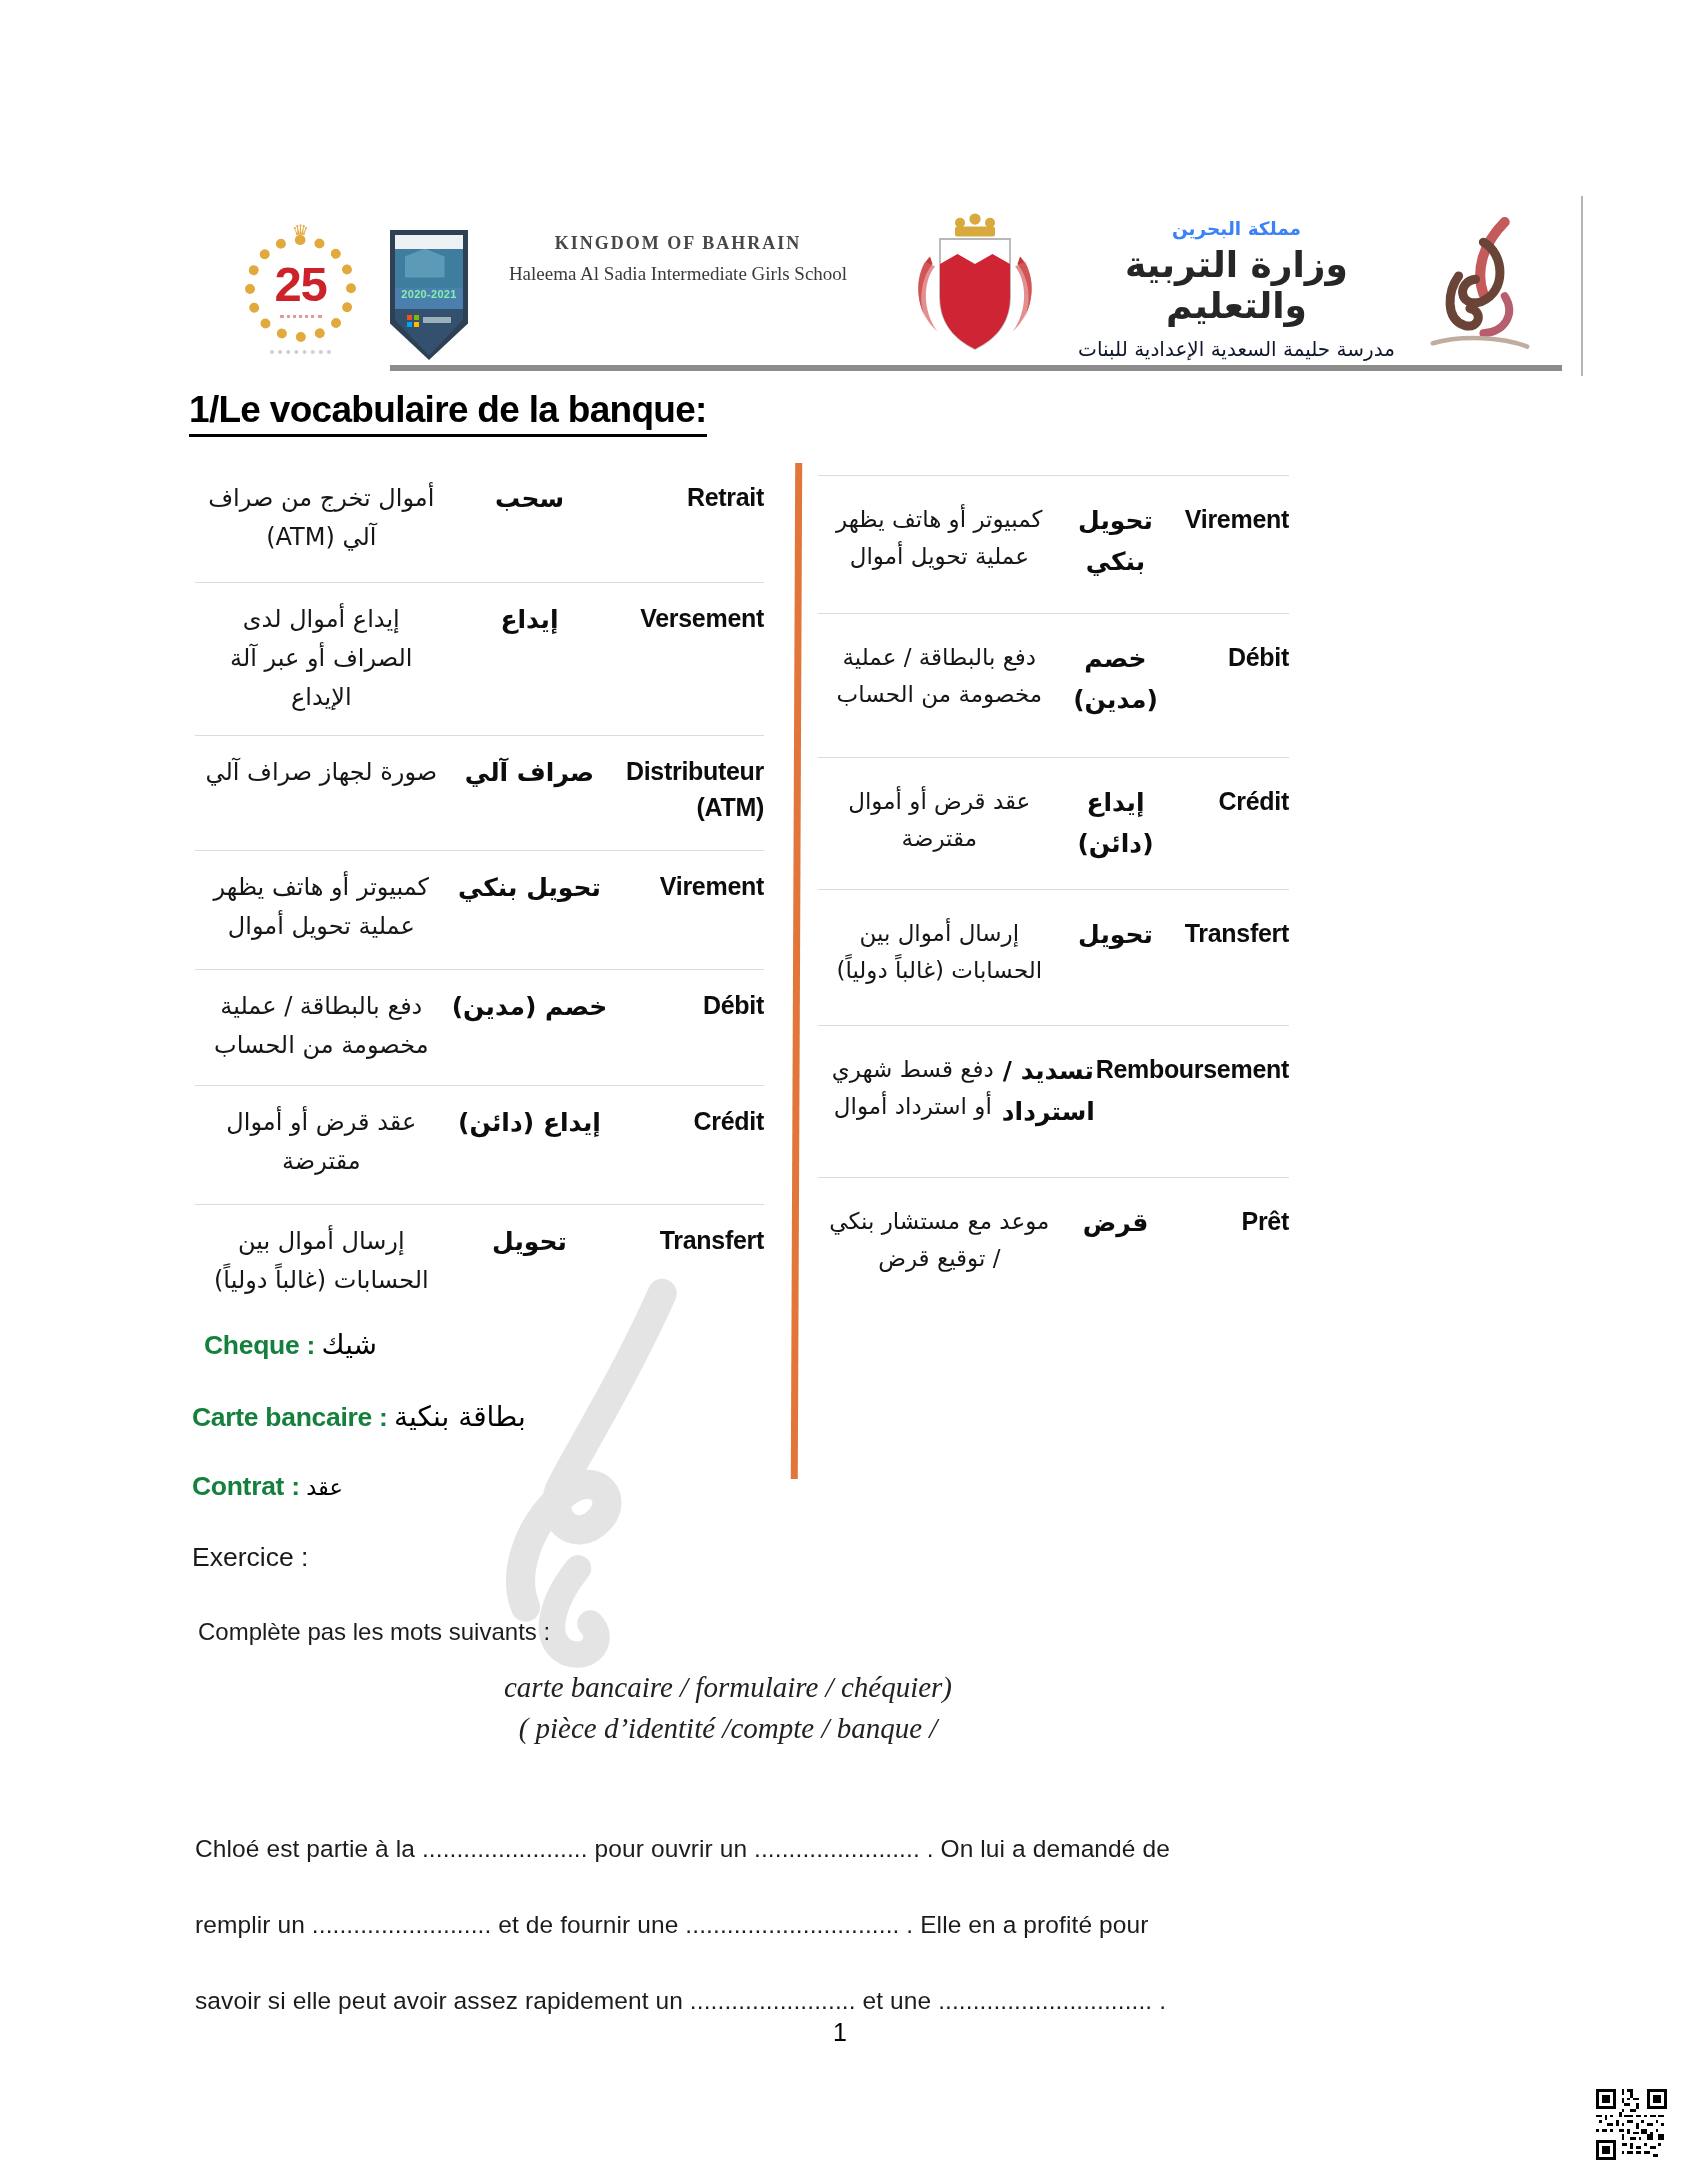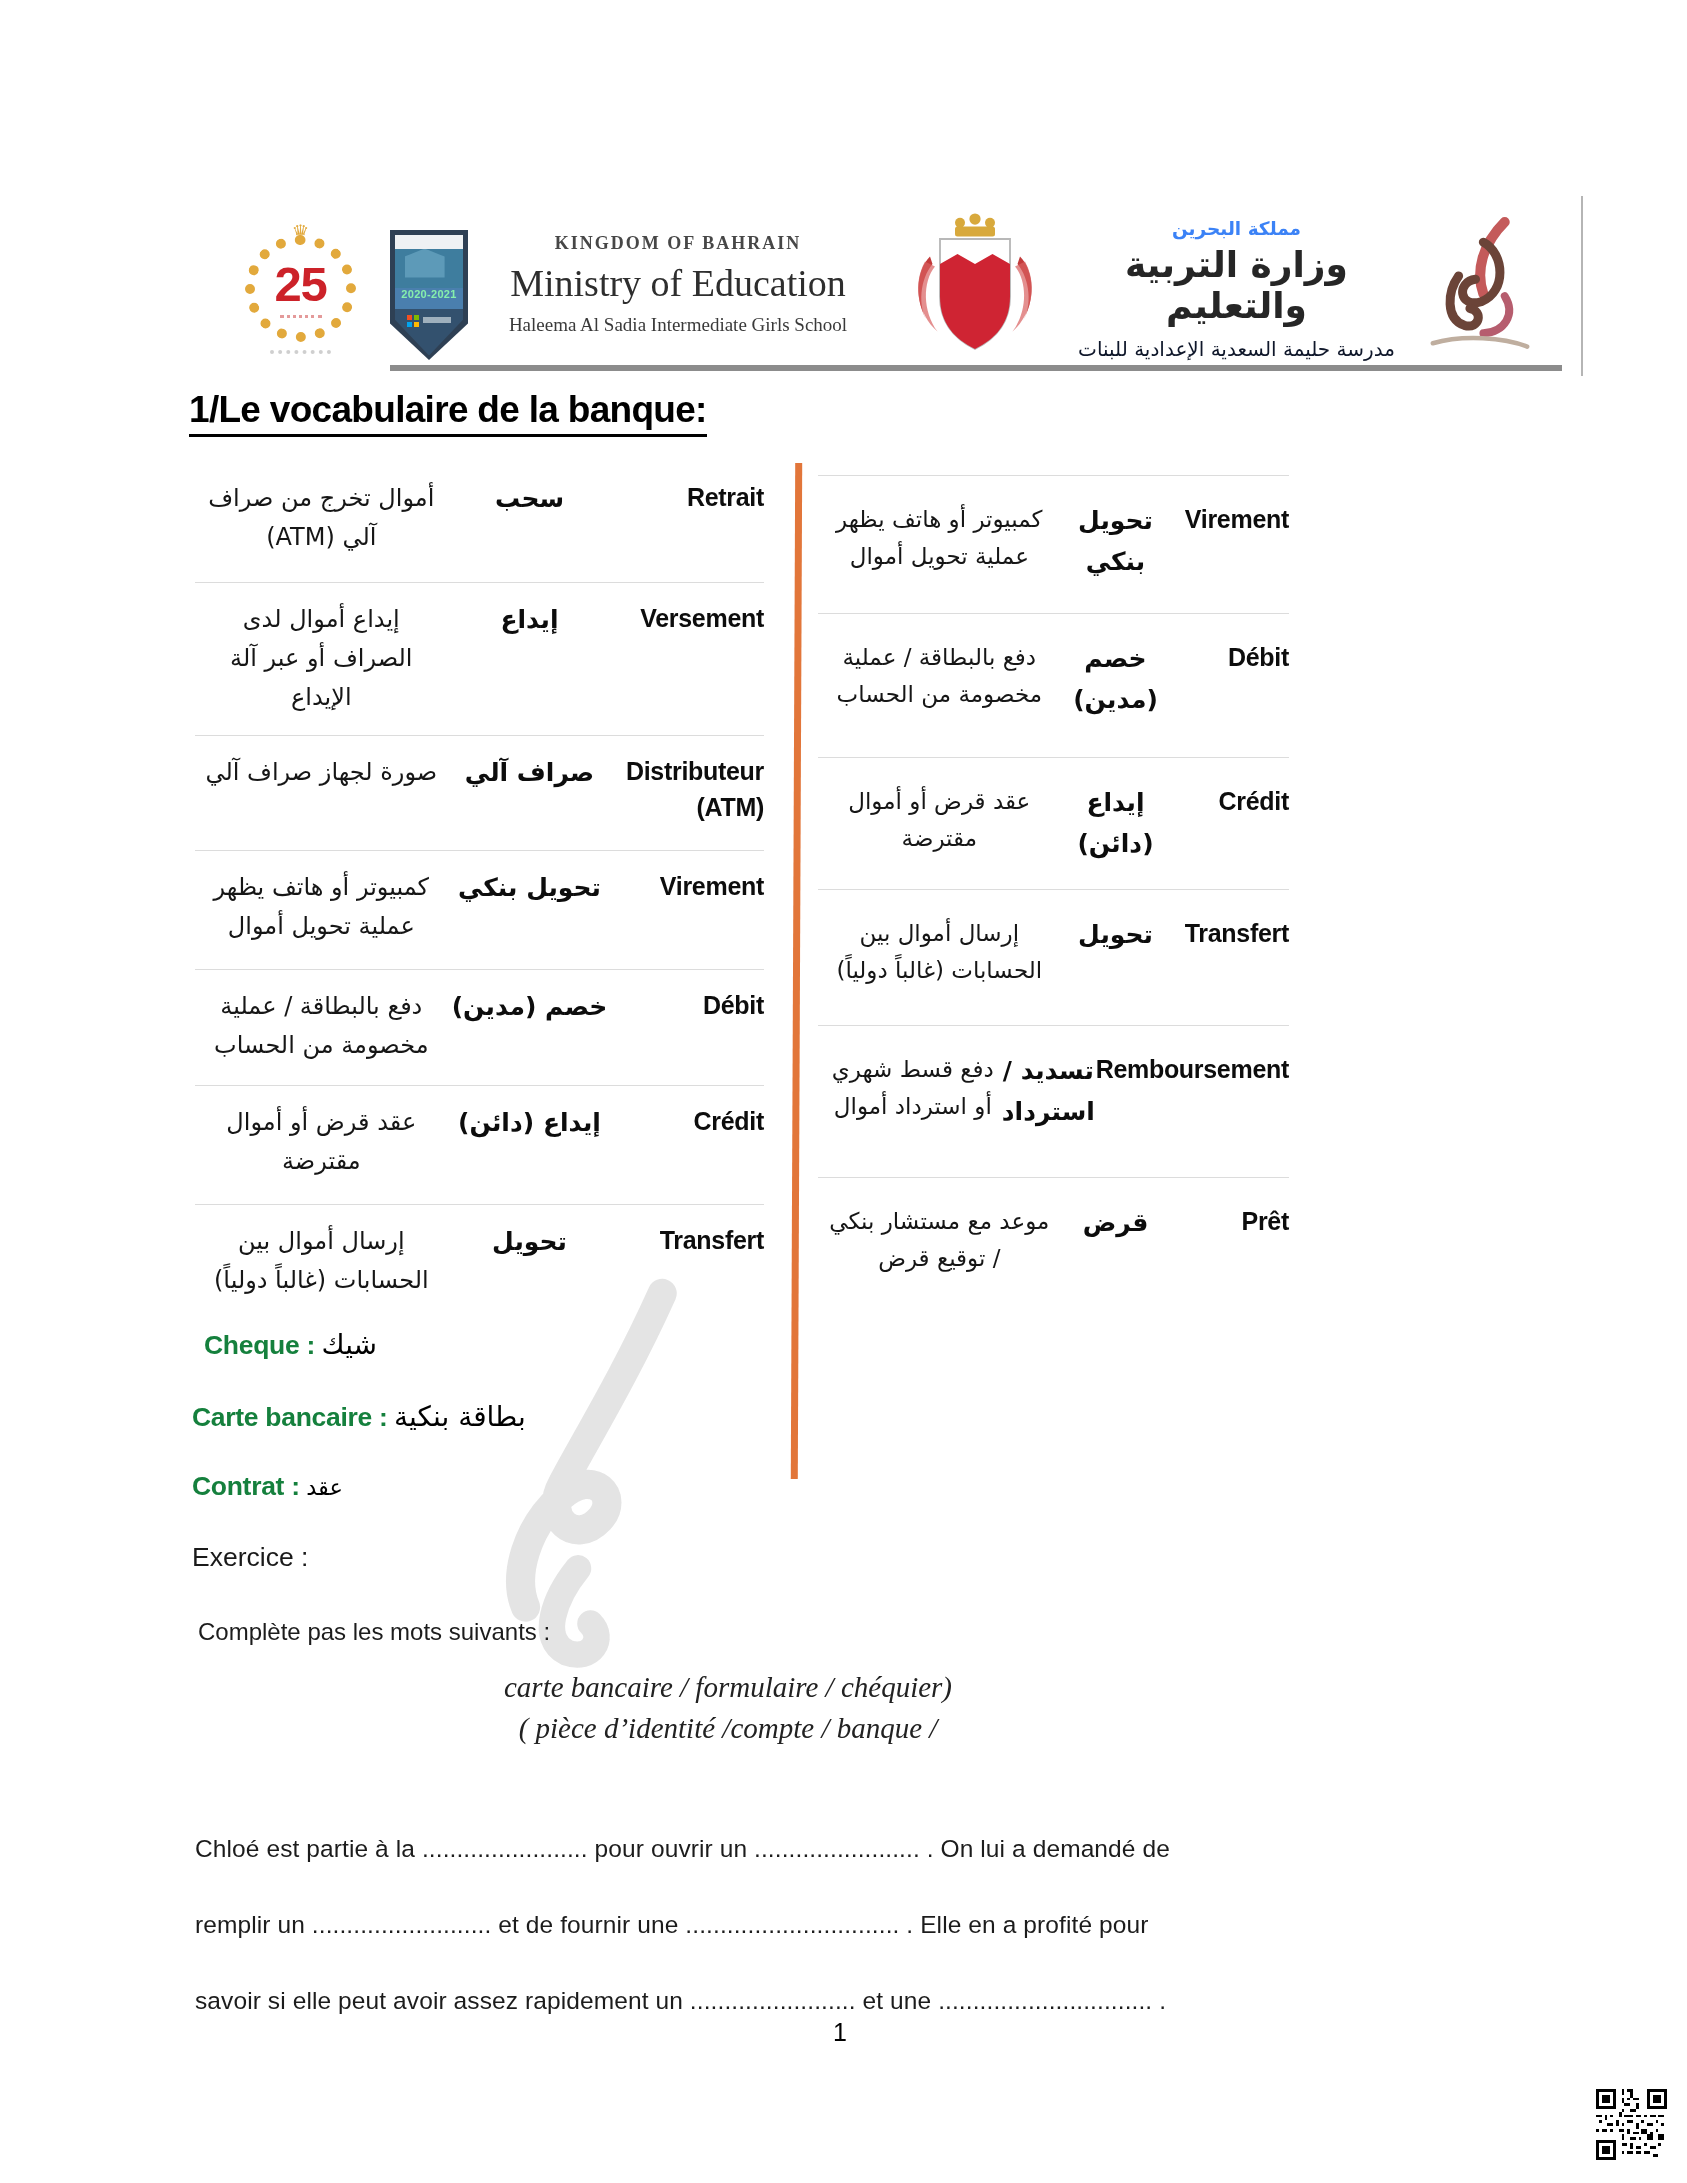--- a/index.html
+++ b/index.html
@@ -123,21 +123,20 @@
         <i></i>
         <i></i>
         <i></i>
         <i></i>
       </div>
     <div class="ms-bar"></div>
   </div>
 
   <div class="min-en">
     <div class="l1">KINGDOM OF BAHRAIN</div>
-    <div class="l2">Ministry of Education</div>
     <div class="l3">Haleema Al Sadia Intermediate Girls School</div>
   </div>
 
   <svg class="emblem" viewBox="0 0 100 128">
     <path d="M14 38 C 2 50, 2 74, 12 90 C 4 78, 6 56, 16 44 Z" fill="#c23a3a"></path>
     <path d="M86 38 C 98 50, 98 74, 88 90 C 96 78, 94 56, 84 44 Z" fill="#c23a3a"></path>
     <path d="M10 42 C 0 60, 4 84, 20 98 C 8 82, 8 58, 18 46 Z" fill="#d86060" opacity="0.7"></path>
     <path d="M90 42 C 100 60, 96 84, 80 98 C 92 82, 92 58, 82 46 Z" fill="#d86060" opacity="0.7"></path>
     <rect x="34" y="14" width="32" height="8" rx="2" fill="#d8a93c"></rect>
     <circle cx="38" cy="11" r="4" fill="#d8a93c"></circle>

